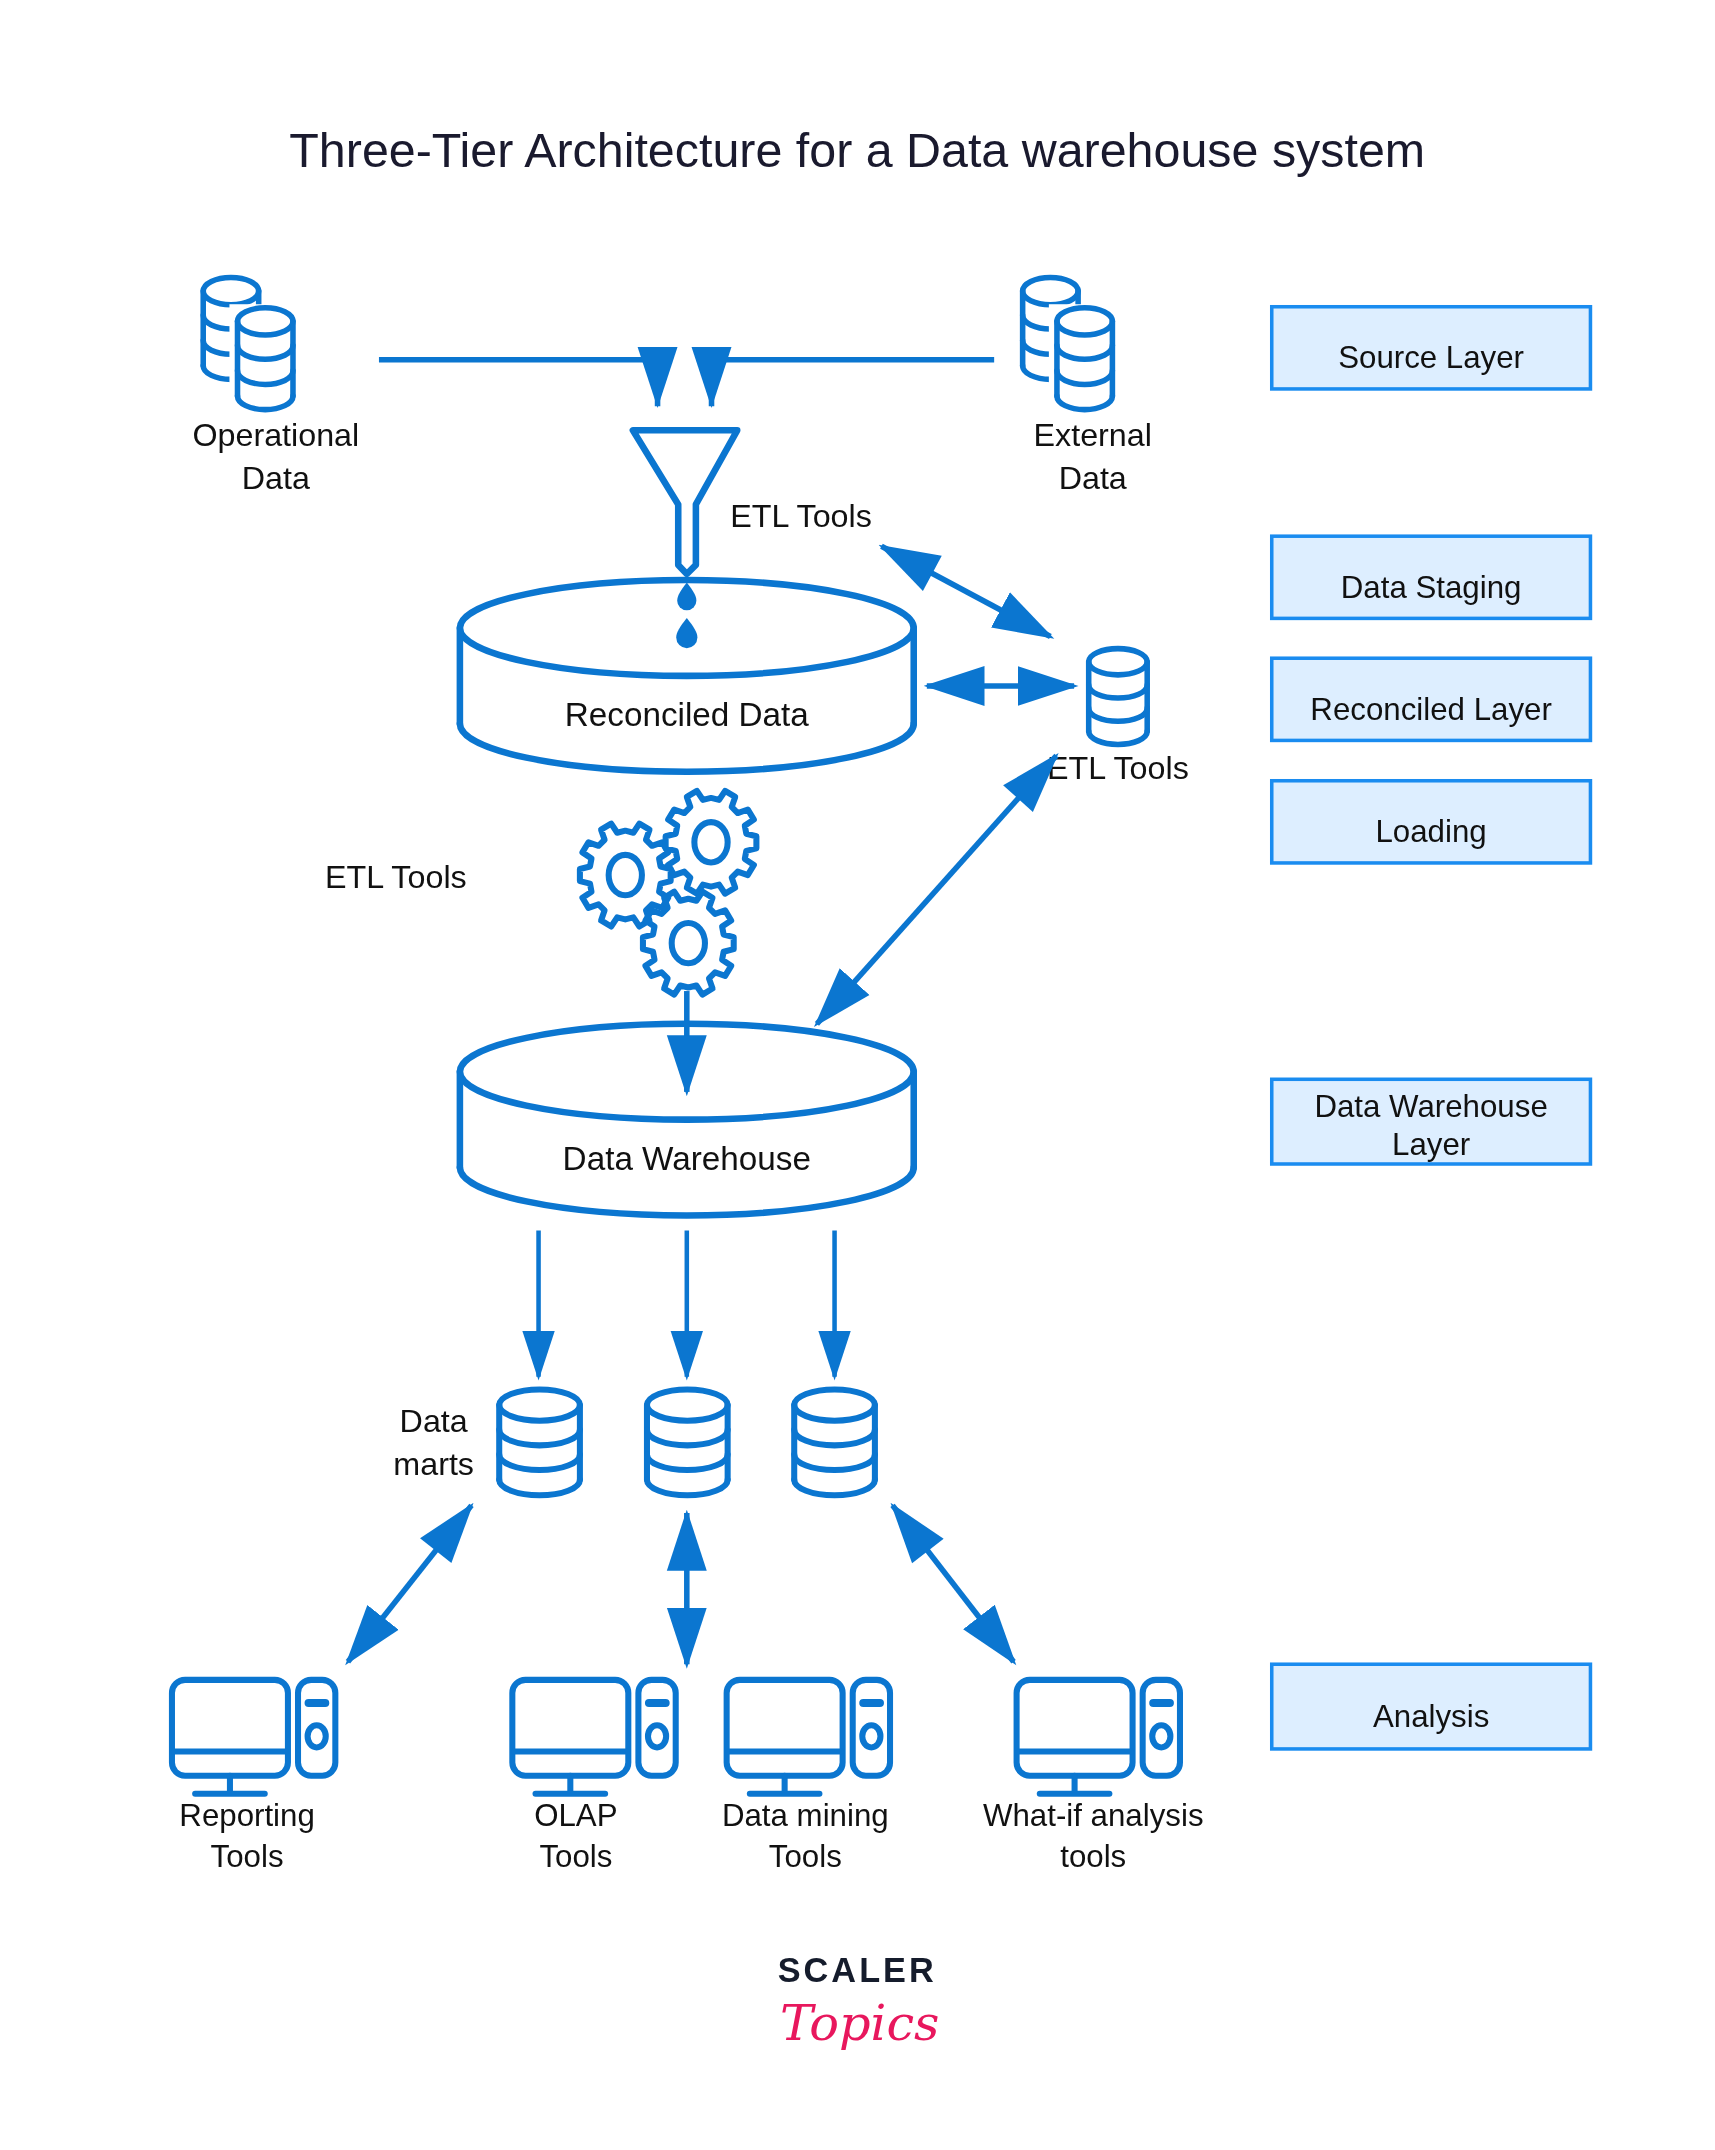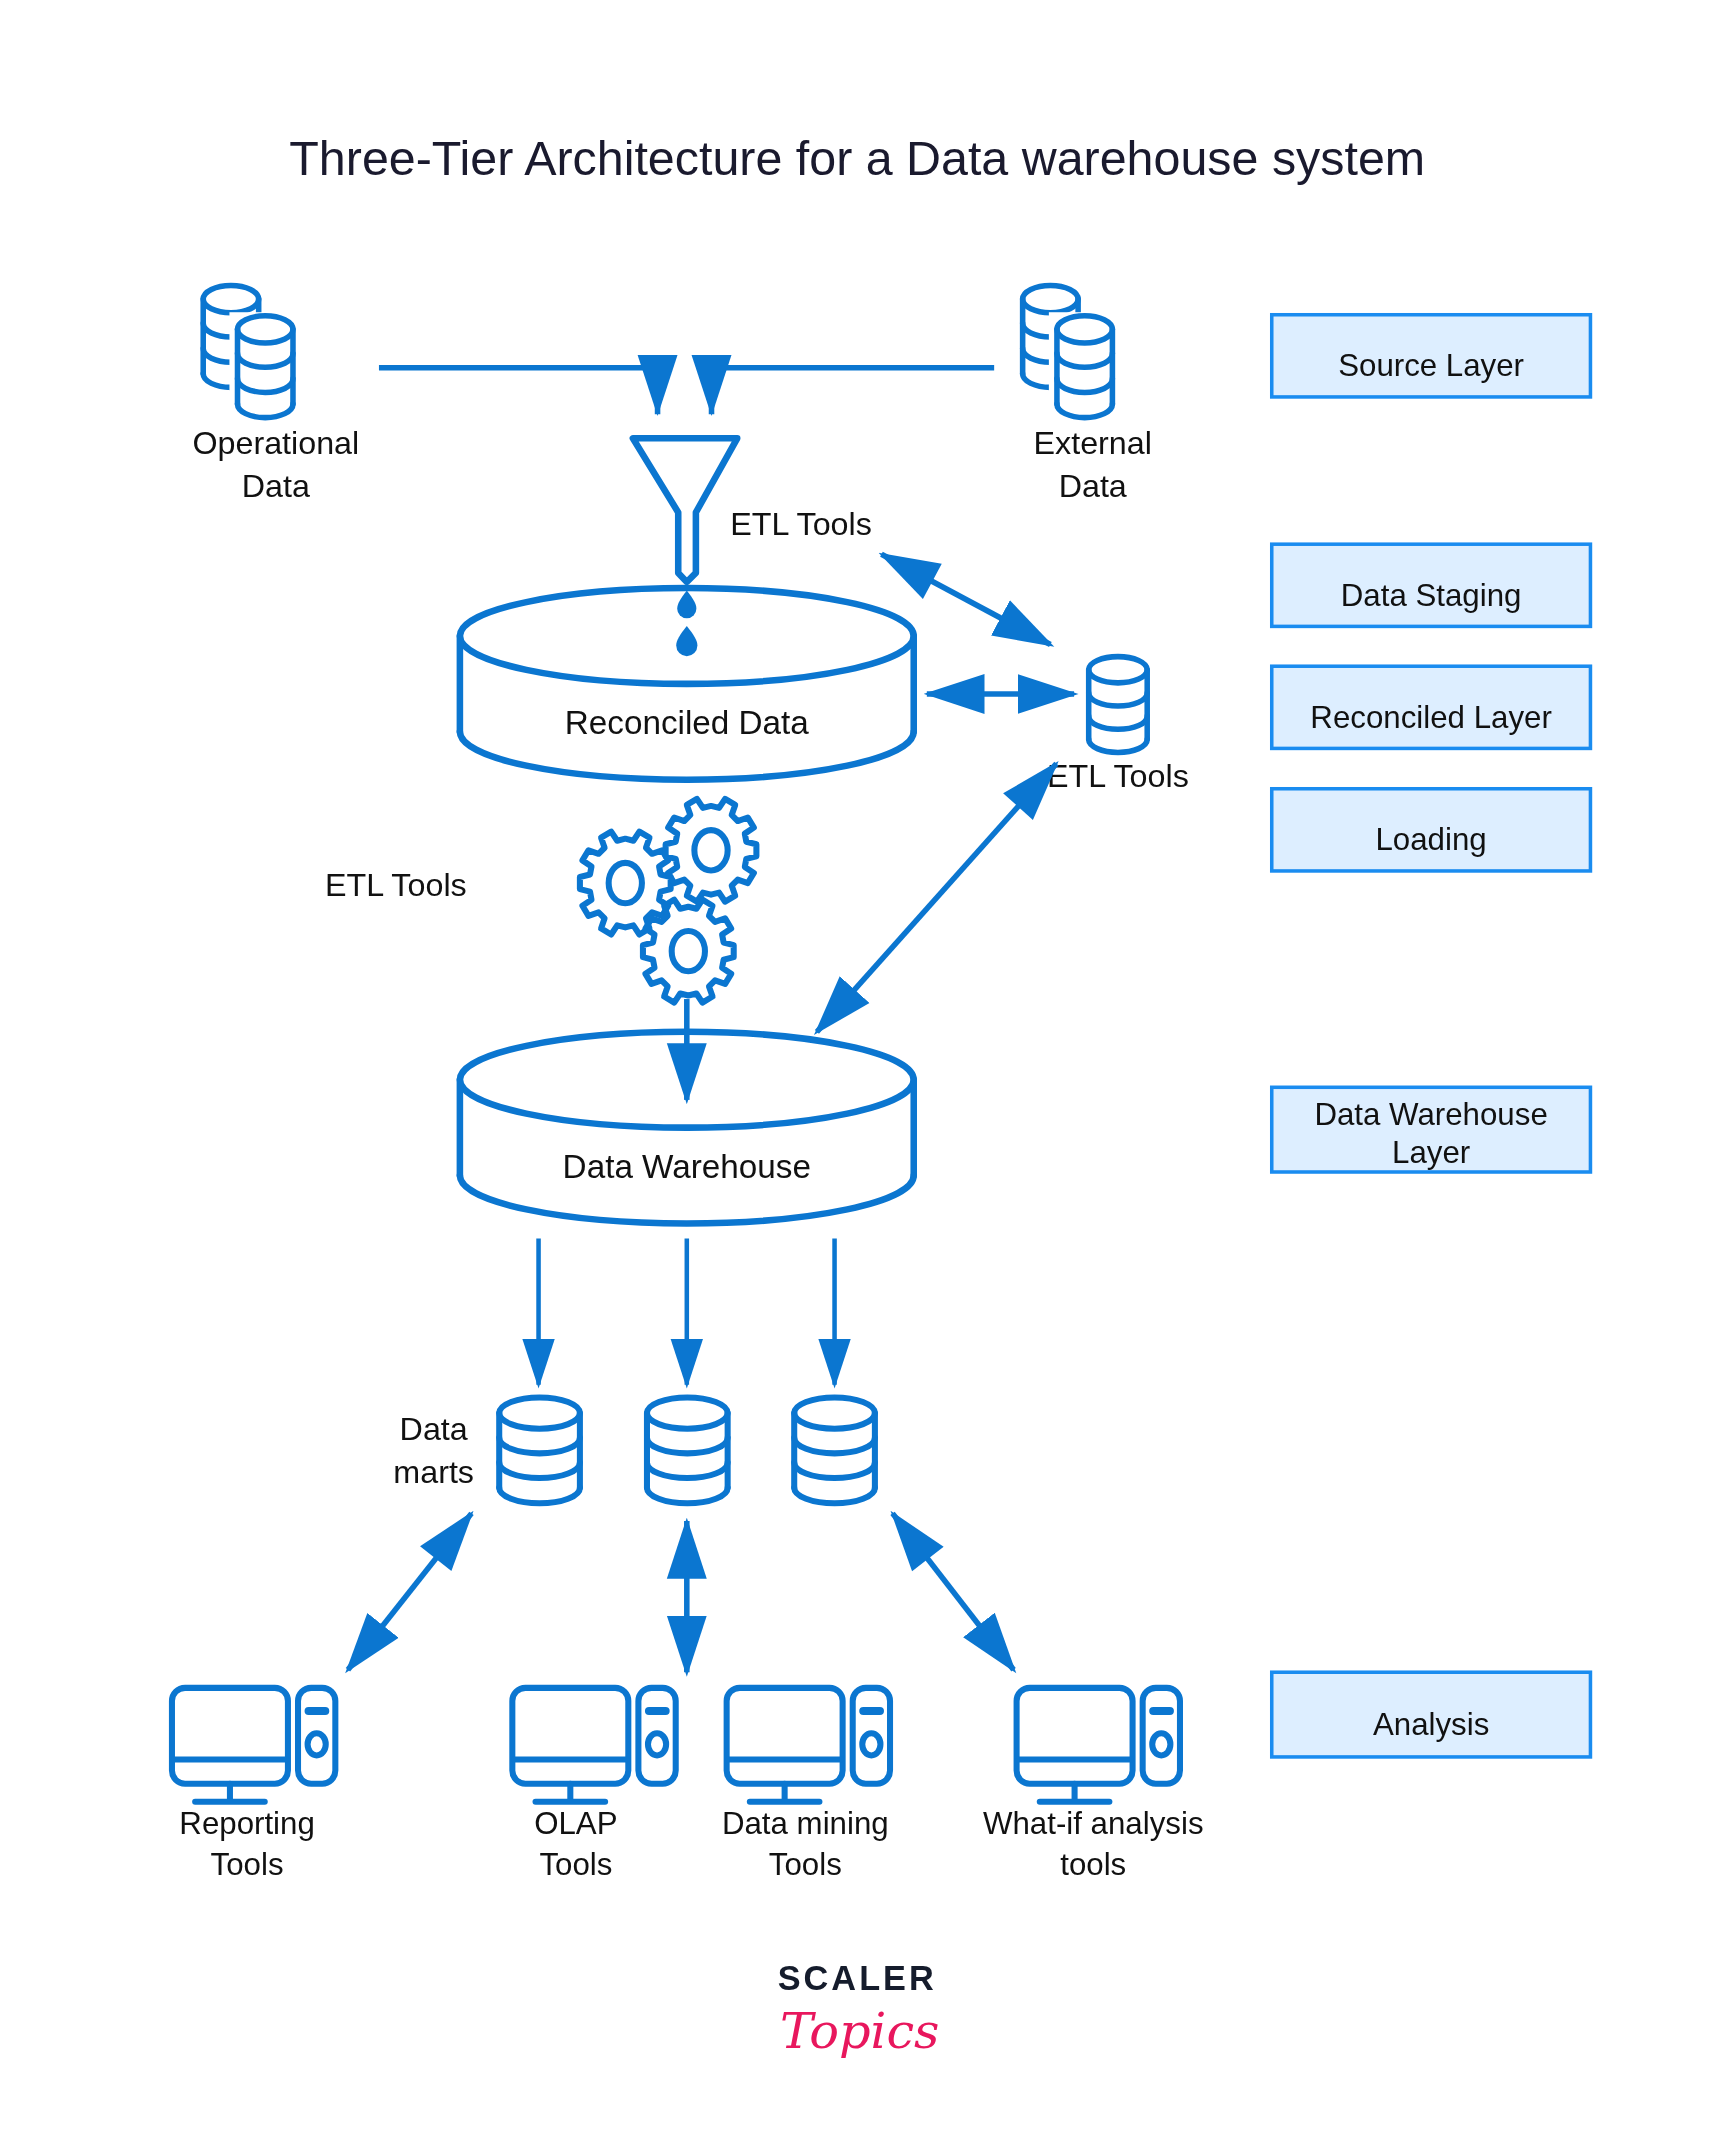--- a/index.html
+++ b/index.html
@@ -1,21 +1,21 @@
 <!DOCTYPE html>
 <html style="font-size:8px"><head>
 <meta charset="utf-8">
 <style>
   html,body{margin:0;padding:0;background:#ffffff;}
   body{
     width:1715px;height:2151px;position:relative;overflow:hidden;
     font-family:"Liberation Sans","DejaVu Sans",sans-serif;
     background:#ffffff;
   }
-  #root{position:absolute;left:0;top:8px;width:1715px;height:1524px;}
+  #root{position:absolute;left:0;top:0;width:1715px;height:1524px;}
   svg.diagram{position:absolute;left:0;top:0;width:1715px;height:2151px;display:block;}
   .lbl{font-family:"Liberation Sans","DejaVu Sans",sans-serif;fill:#111111;}
   .boxlbl{font-family:"Liberation Sans","DejaVu Sans",sans-serif;fill:#111111;}
   .title{font-family:"Liberation Sans","DejaVu Sans",sans-serif;fill:#1a1a2e;}
   .logoTop{font-family:"Liberation Sans","DejaVu Sans",sans-serif;font-weight:bold;letter-spacing:6px;fill:#151c2c;}
   .logoBot{font-family:"DejaVu Serif",serif;font-style:italic;fill:#e8175d;}
 </style>
 </head>
 <body>
 

